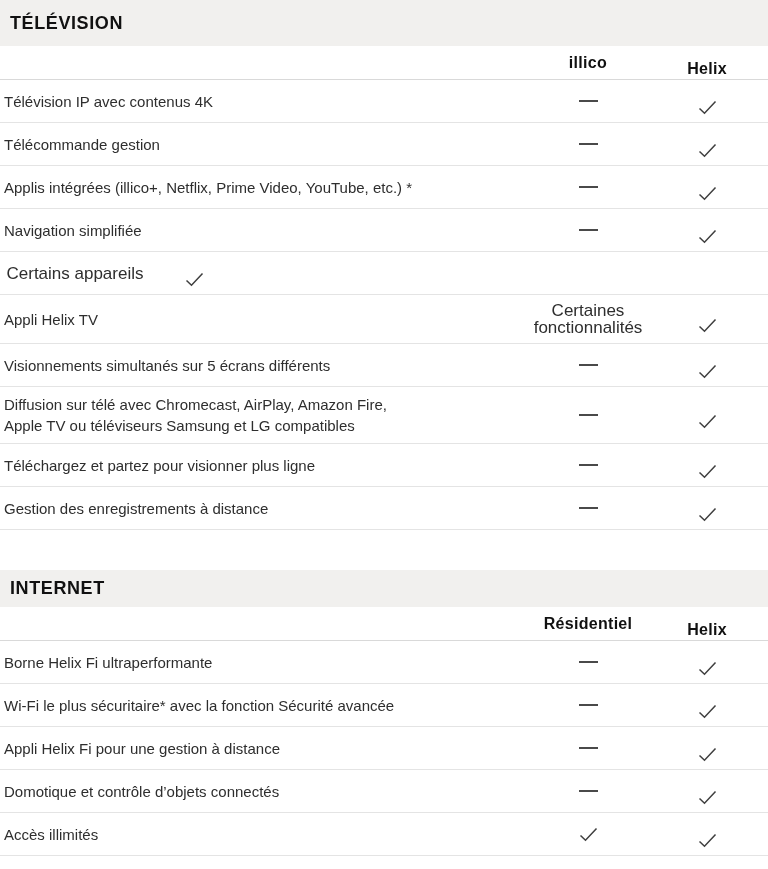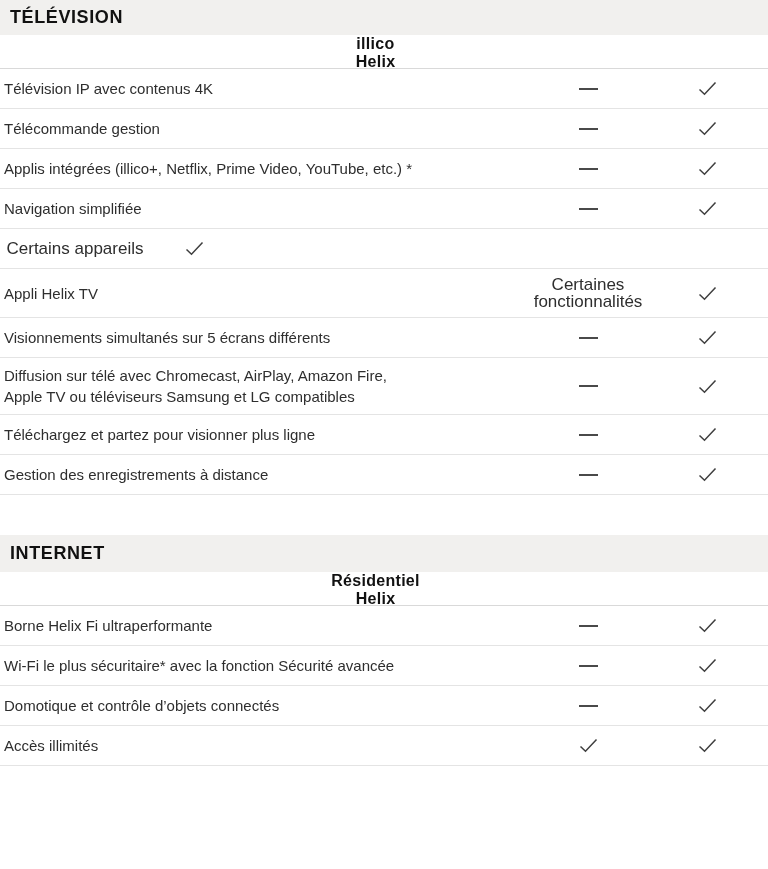--- a/index.html
+++ b/index.html
@@ -16,40 +16,39 @@
     background: #ffffff;
     font-family: "Liberation Sans", "DejaVu Sans", sans-serif;
     color: var(--text);
   }
   .page {
     width: 768px;
     min-height: 869px;
     background: #ffffff;
   }
   .band {
-    height: 35px;
+    height: 46px;
     background: var(--band-bg);
     display: flex;
     align-items: center;
     padding-left: 10px;
   }
   .section-title {
     font-size: 18px;
     font-weight: bold;
     letter-spacing: 0.6px;
     color: var(--title);
     font-family: "Liberation Sans", sans-serif;
   }
   .header-row {
     display: flex;
     align-items: center;
     height: 34px;
     border-bottom: 1px solid var(--header-divider);
     padding-right: 17px;
-    flex-direction: column;
   }
   .colhead {
     font-size: 16px;
     font-weight: bold;
     letter-spacing: 0.3px;
     color: var(--title);
   }
   .row {
     display: flex;
     align-items: center;
@@ -67,21 +66,21 @@
     color: var(--text);
   }
   .cell {
     width: 150px;
     text-align: center;
     flex-shrink: 0;
     display: flex;
     align-items: center;
     justify-content: center;
   }
-  .cell.c2 { width: 88px; }
+  .cell.c2 { width: 88px; margin-top: 13px; }
   .cell-text {
     font-size: 17px;
     line-height: 17px;
     white-space: pre-line;
     text-align: center;
     color: var(--text);
   }
   .dash {
     display: inline-block;
     width: 19px;
@@ -249,20 +248,31 @@
       <div class="cell c1">
           <span class="dash"></span>
         </div>
       <div class="cell c2">
           <svg class="check" width="19" height="15" viewBox="0 0 19 15">
             <path d="M1.5 8.5 L6.5 13.3 L17.5 1.5" fill="none" stroke="#3f3f3f" stroke-width="1.5"></path>
           </svg>
         </div>
     </div>
     <div class="row">
+      <div class="feature">Appli Helix Fi pour une gestion à distance</div>
+      <div class="cell c1">
+          <span class="dash"></span>
+        </div>
+      <div class="cell c2">
+          <svg class="check" width="19" height="15" viewBox="0 0 19 15">
+            <path d="M1.5 8.5 L6.5 13.3 L17.5 1.5" fill="none" stroke="#3f3f3f" stroke-width="1.5"></path>
+          </svg>
+        </div>
+    </div>
+    <div class="row">
       <div class="feature">Domotique et contrôle d’objets connectés</div>
       <div class="cell c1">
           <span class="dash"></span>
         </div>
       <div class="cell c2">
           <svg class="check" width="19" height="15" viewBox="0 0 19 15">
             <path d="M1.5 8.5 L6.5 13.3 L17.5 1.5" fill="none" stroke="#3f3f3f" stroke-width="1.5"></path>
           </svg>
         </div>
     </div>

